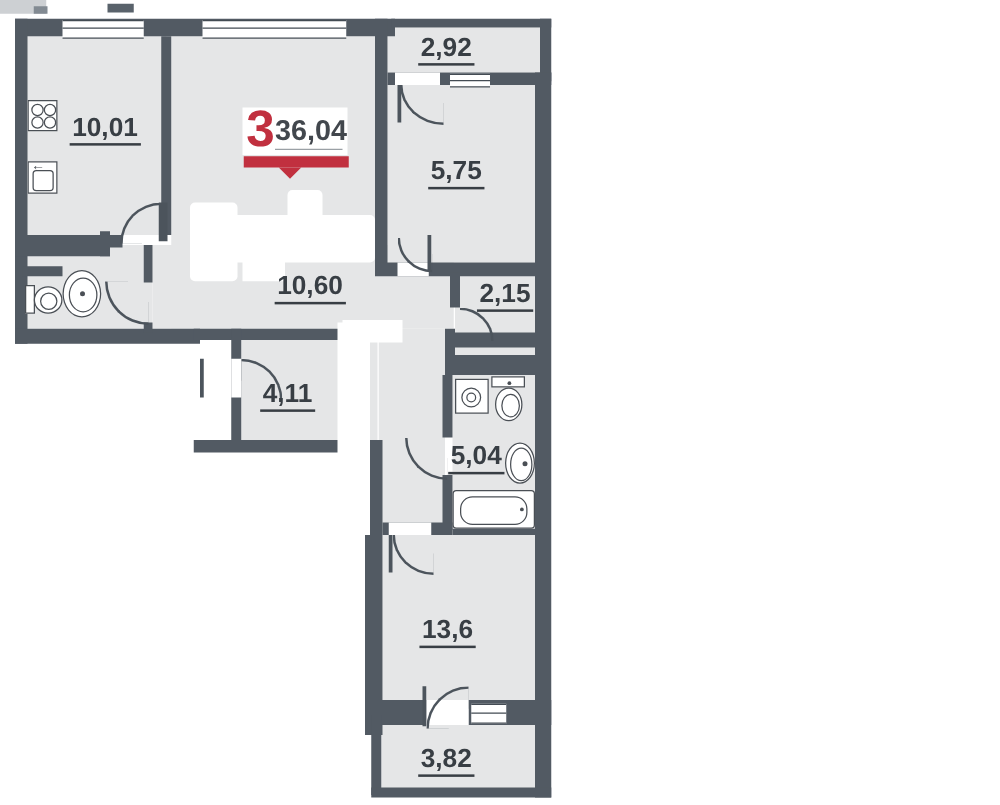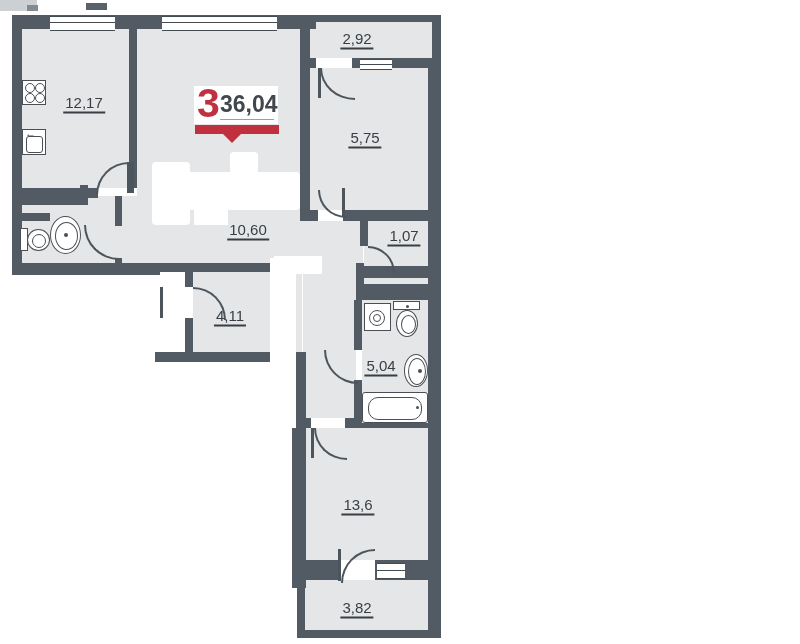--- a/index.html
+++ b/index.html
@@ -10,21 +10,21 @@
   .wall-thin{position:absolute;background:#525a63}
   .floor{position:absolute;background:#e5e6e7}
   .white{position:absolute;background:#ffffff}
   .arc{position:absolute;border:0 solid #4c545c}
   .arc.bl{border-left-width:2px;border-bottom-width:2px;border-bottom-left-radius:100% 100%}
   .arc.tl{border-left-width:2px;border-top-width:2px;border-top-left-radius:100% 100%}
   .arc.tr{border-right-width:2px;border-top-width:2px;border-top-right-radius:100% 100%}
   .leaf{position:absolute;background:#4c545c}
   .window{position:absolute;background:#fff;border-top:1px solid #434b53;border-bottom:1px solid #434b53}
   .window i{position:absolute;left:0;right:0;top:42%;height:1px;background:#434b53}
-  .room-label{position:absolute;transform:translate(-50%,-50%);font-weight:normal;font-size:15px;
+  .room-label{position:absolute;transform:translate(-50%,-50%);font-weight:bold;font-size:21px;
               color:#383e44;border-bottom:2px solid #383e44;padding:0 2px 2px;white-space:nowrap;line-height:1}
   .fx{position:absolute;background:#fff;border:1px solid #4a4f55;box-sizing:border-box}
   .fx-round{border-radius:50%}
   .dot{position:absolute;background:#4a4f55;border-radius:50%}
   .badge{position:absolute;left:194px;top:84px;width:86px;height:62px}
   .badge .card{position:absolute;left:0;top:2px;width:84px;height:38px;background:#fff}
   .badge .num{position:absolute;left:3px;top:-1px;font-weight:bold;font-size:41px;line-height:41px}
   .badge .area{position:absolute;left:26px;top:9px;font-weight:bold;font-size:23px;line-height:23px;color:#42474d}
   .badge .rule{position:absolute;left:26px;top:35px;width:54px;height:1px;background:#9aa0a5}
   .badge .bar{position:absolute;left:1px;top:41px;width:84px;height:9px}
@@ -190,25 +190,25 @@
   <div class="fx fx-round" style="left:404px;top:354px;width:24px;height:33px">
     <span class="abs" style="left:3px;top:3px;width:16px;height:25px;border:1px solid #4a4f55;border-radius:50%"></span>
     <span class="dot" style="left:13px;top:14px;width:4px;height:4px"></span>
   </div>
 
   <div class="fx" style="left:362px;top:392px;width:66px;height:31px;border-radius:3px">
     <span class="abs" style="left:5px;top:4px;width:52px;height:21px;border:1px solid #4a4f55;border-radius:10px"></span>
     <span class="dot" style="left:53px;top:13px;width:3px;height:3px"></span>
   </div>
 
-  <div class="room-label" style="left:84px;top:104px">12,17</div>
+  <div class="room-label" style="left:84px;top:104px">10,01</div>
   <div class="room-label" style="left:357px;top:40px">2,92</div>
   <div class="room-label" style="left:365px;top:139px">5,75</div>
   <div class="room-label" style="left:248px;top:231px">10,60</div>
-  <div class="room-label" style="left:404px;top:237px">1,07</div>
+  <div class="room-label" style="left:404px;top:237px">2,15</div>
   <div class="room-label" style="left:230px;top:317px">4,11</div>
   <div class="room-label" style="left:381px;top:367px">5,04</div>
   <div class="room-label" style="left:358px;top:506px">13,6</div>
   <div class="room-label" style="left:357px;top:609px">3,82</div>
 
   <div class="badge">
     <div class="card"></div>
     <span class="num" style="color: rgb(193, 48, 63);">3</span>
     <span class="area">36,04</span>
     <div class="rule"></div>

